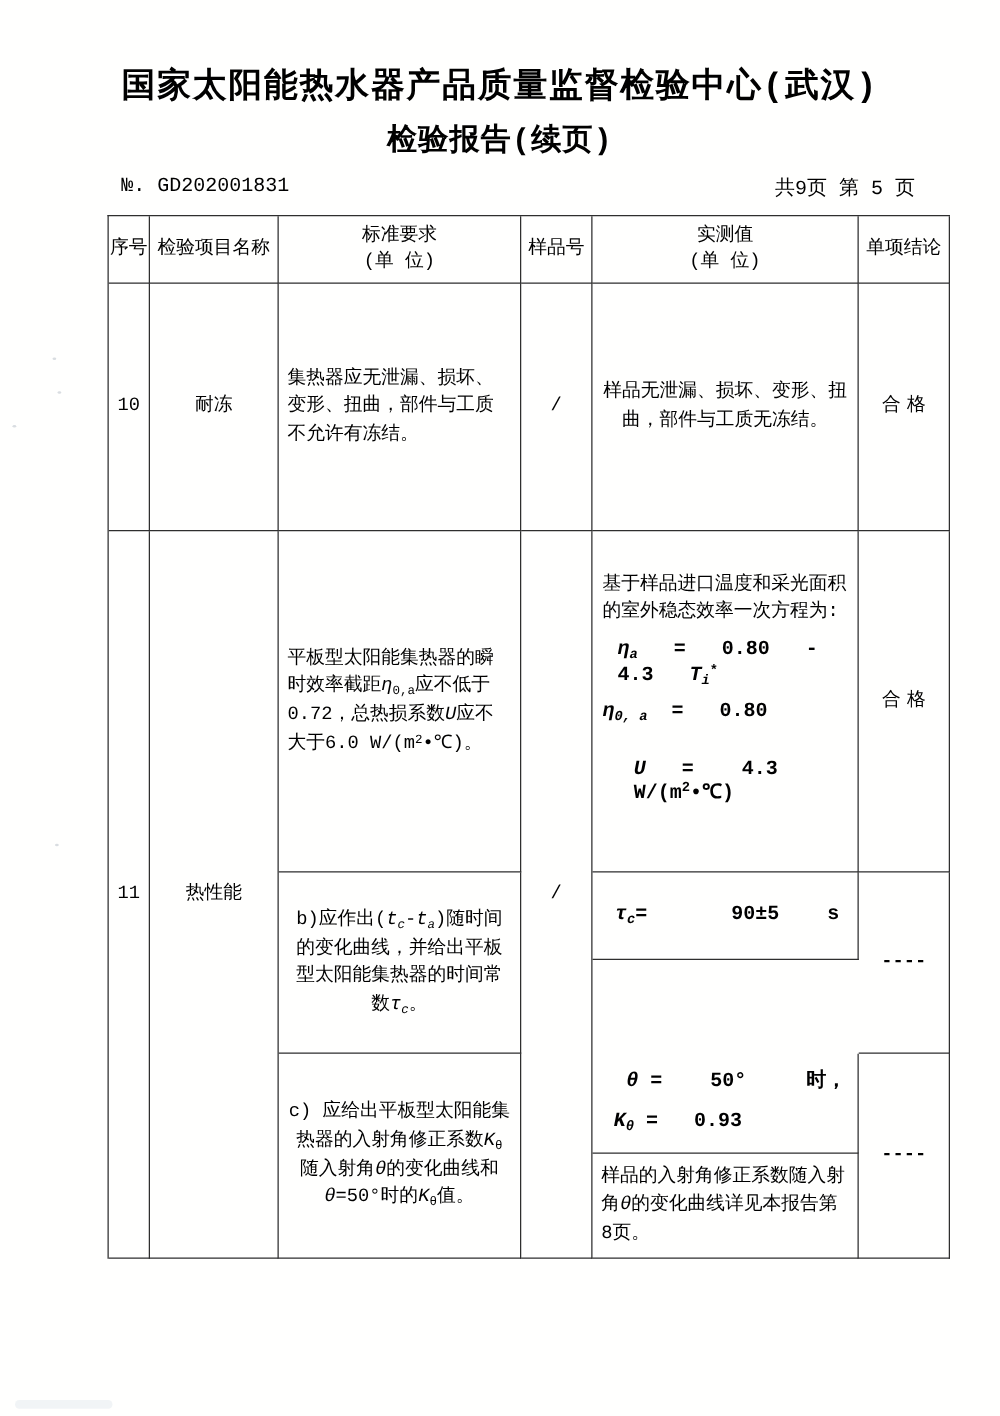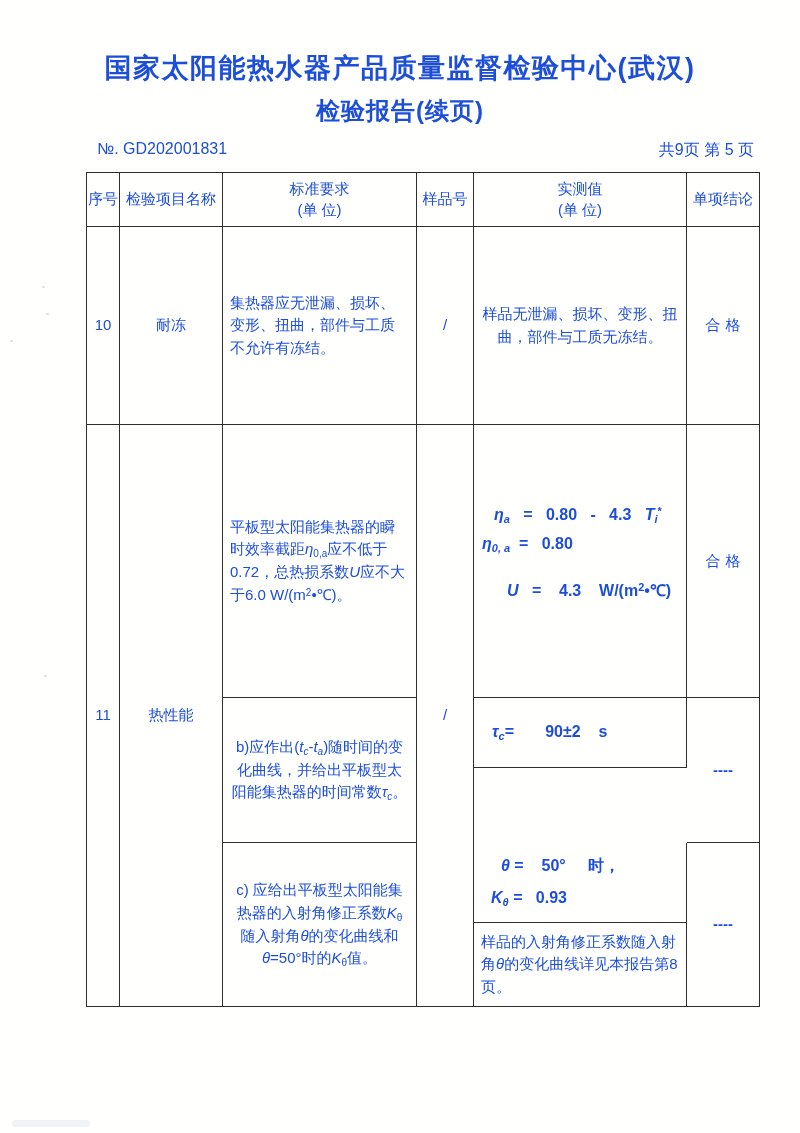--- a/index.html
+++ b/index.html
@@ -1,25 +1,25 @@
 <!DOCTYPE html>
 <html><head>
 <meta charset="utf-8">
 <style>
   html,body{margin:0;padding:0;background:#fff;}
   .page{
     position:relative;width:800px;height:1133px;background:#fffffe;
-    font-family:Liberation Sans, sans-serif;color:#1d4ed8;overflow:hidden;
+    font-family:Liberation Mono, monospace;color:#000000;overflow:hidden;
   }
   .title1{position:absolute;top:50px;left:0;width:800px;text-align:center;
     font-size:27px;font-weight:700;letter-spacing:1.5px;}
   .title2{position:absolute;top:95px;left:0;width:800px;text-align:center;
     font-size:24px;font-weight:700;letter-spacing:1px;}
   .report-no{position:absolute;top:140px;left:97px;font-size:16px;}
-  .page-ind{position:absolute;top:140px;right:46px;font-size:16px;text-align:right;}
+  .page-ind{position:absolute;top:140px;right:68px;font-size:16px;text-align:right;}
 
   .tbl{
     position:absolute;left:86px;top:172px;
     display:grid;
     grid-template-columns:33px 103px 194px 57px 213px 73px;
     grid-template-rows:54px 198px 273px 70px 75px 80px 84px;
     border-top:1.5px solid #2e2e2e;border-left:1.5px solid #2e2e2e;
   }
   .cell{
     border-right:1.5px solid #2e2e2e;border-bottom:1.5px solid #2e2e2e;
@@ -90,33 +90,34 @@
     </div>
 
     <div class="cell ctr" style="grid-area:3/1/8/2">11</div>
     <div class="cell ctr" style="grid-area:3/2/8/3">热性能</div>
     <div class="cell ctr" style="grid-area:3/4/8/5">/</div>
 
     <div class="cell" style="grid-area:3/3/4/4">
       <div class="txt rich"><span>平板型太阳能集热器的瞬时效率截距</span><span class="f-i">η</span><span class="f-sub">0,a</span><span>应不低于0.72，总热损系数</span><span class="f-i">U</span><span>应不大于6.0 W/(m</span><span class="f-sup">2</span><span>•℃)。</span></div>
     </div>
     <div class="cell" style="grid-area:3/5/4/6">
+      <div class="m-intro">基于样品进口温度和采光面积的室外稳态效率一次方程为:</div>
       <div class="formula" style="padding-left:20px;margin:4px 0"><span class="f-i">η</span><span class="f-i f-sub">a</span><span>   =   0.80   -   4.3   </span><span class="f-i">T</span><span class="f-i f-sub">i</span><span class="f-sup">*</span></div>
       <div class="formula" style="padding-left:8px;margin:4px 0"><span class="f-i">η</span><span class="f-i f-sub">0, a</span><span>  =   0.80</span></div>
       <div class="formula" style="padding-left:33px;margin:21px 0"><span class="f-i">U</span><span>   =    4.3    W/(m</span><span class="f-sup">2</span><span>•℃)</span></div>
     </div>
     <div class="cell ctr" style="grid-area:3/6/4/7">
       <span class="concl">合格</span>
     </div>
 
     <div class="cell ctr" style="grid-area:4/3/6/4">
       <div class="txt rich"><span>b)应作出(</span><span class="f-i">t</span><span class="f-i f-sub">c</span><span>-</span><span class="f-i">t</span><span class="f-i f-sub">a</span><span>)随时间的变化曲线，并给出平板型太阳能集热器的时间常数</span><span class="f-i">τ</span><span class="f-i f-sub">c</span><span>。</span></div>
     </div>
     <div class="cell" style="grid-area:4/5/5/6">
-      <div class="formula" style="padding-left:18px"><span class="f-i">τ</span><span class="f-i f-sub">c</span><span>=       90±2    s</span></div>
+      <div class="formula" style="padding-left:18px"><span class="f-i">τ</span><span class="f-i f-sub">c</span><span>=       90±5    s</span></div>
     </div>
     <div class="cell ctr" style="grid-area:4/6/6/7">
       <span class="dash">----</span>
     </div>
 
     <div class="cell ctr" style="grid-area:6/3/8/4">
       <div class="txt rich"><span>c) 应给出平板型太阳能集热器的入射角修正系数</span><span class="f-i">K</span><span class="f-sub">θ</span><span>随入射角</span><span class="f-i">θ</span><span>的变化曲线和</span><span class="f-i">θ</span><span>=50°时的</span><span class="f-i">K</span><span class="f-sub">θ</span><span>值。</span></div>
     </div>
     <div class="cell" style="grid-area:6/5/7/6;justify-content:space-evenly">
       <div class="formula" style="padding-left:27px"><span class="f-i">θ</span><span> =    50°     时，</span></div>

